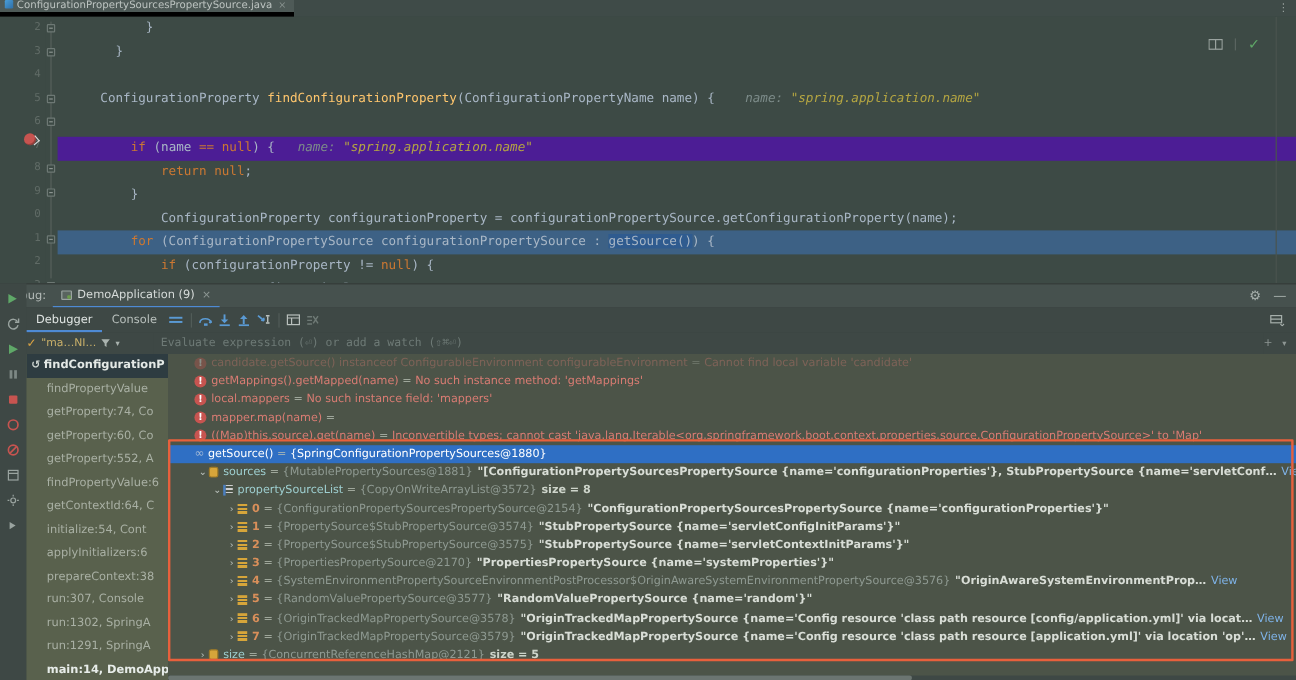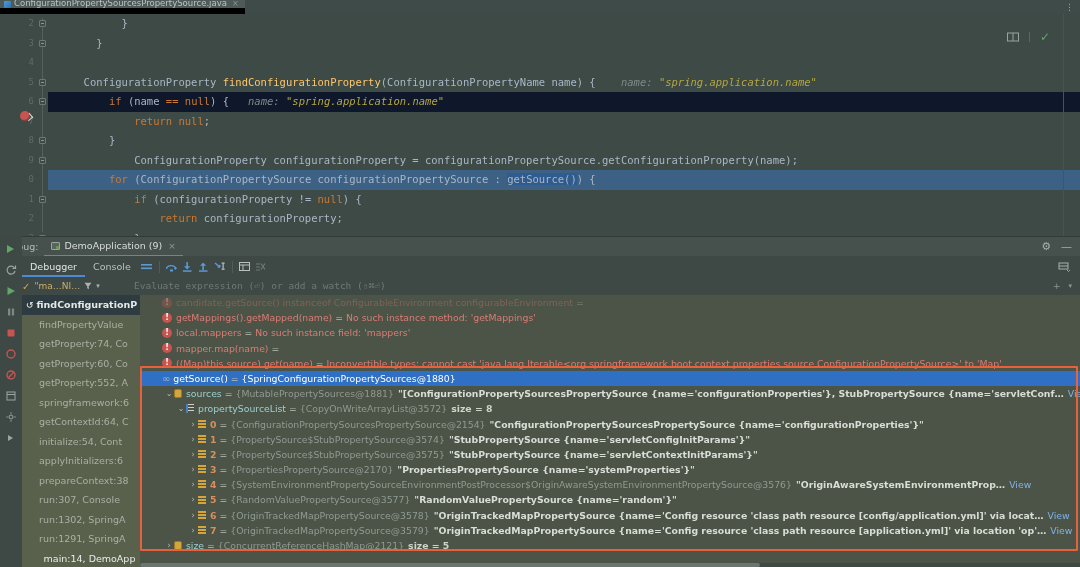--- a/index.html
+++ b/index.html
@@ -16,24 +16,24 @@
     overflow: hidden;
   }
 
   
   .tabbar {
     position: absolute; top: 0; left: 0; width: 1080px; height: 14px;
     background: #3f4b48;
     display: flex; align-items: center;
   }
   .tab {
-    display: flex; align-items: flex-end; gap: 3px;
+    display: flex; align-items: flex-start; gap: 3px;
     height: 14px; padding: 0 6px 0 4px;
     background: #4e5a57;
-    border-bottom: 6px solid #000000;
+    border-bottom: 4px solid #000000;
     font-size: 8.5px; color: #bcc3c0;
     white-space: nowrap;
   }
   .tab-icon {
     width: 7px; height: 7px; border-radius: 1px;
     background: linear-gradient(135deg,#4a9ed8 0%,#2e6fa8 100%);
     flex: 0 0 auto;
   }
   .tab-close { font-size: 8px; color: #8a9491; margin-left: 2px; }
   .tabbar-right {
@@ -82,21 +82,21 @@
   }
   .code-area {
     position: absolute; top: 0; left: 48px; right: 0; height: 222px;
     font-family: "DejaVu Sans Mono", monospace;
     font-size: 10.5px;
   }
   .cline {
     height: 19.5px; line-height: 19.5px;
     white-space: pre; padding-left: 4px; color: #a9b7c6;
   }
-  .cline.bp-row { background: #0f172a; }
+  .cline.bp-row { background: #4c1d95; margin-top: 22px; }
   .cline.exec-row { background: #3d6185; }
   .kw { color: #cc7832; }
   .type { color: #a9b7c6; }
   .mth { color: #ffc66d; }
   .pun { color: #a9b7c6; }
   .hintv { color: #7d8c8a; font-style: italic; }
   .hints { color: #b5a642; font-style: italic; }
   .sel-tok { background: #2f5b8f; }
   .editor-right-sep {
     position: absolute; top: 0; right: 16px; width: 1px; height: 222px;
@@ -195,21 +195,21 @@
   }
   .frame-row {
     height: 19.5px; line-height: 19.5px;
     font-size: 9.5px; color: #a9b0a4;
     padding-left: 17px; white-space: nowrap; overflow: hidden;
   }
   .frame-row.selected {
     background: #2e3c41; color: #e4e9e6; font-weight: bold;
     padding-left: 4px;
   }
-  .frame-row.current { color: #e7ece9; font-weight: normal; text-align: center; }
+  .frame-row.current { color: #e7ece9; font-weight: bold; text-align: center; }
   .frame-ico { color: #cfd6d2; font-size: 9px; margin-right: 3px; }
 
   
   .vars {
     position: absolute; top: 295px; left: 140px; width: 940px; height: 272px;
     background: #4c5448;
     overflow: hidden;
   }
   .vrow {
     height: 15.2px; line-height: 15.2px;
@@ -500,37 +500,38 @@
         </svg>
     </span>
   </div>
 
   <div class="frames" id="frames">
       <div class="frame-row selected"><span class="frame-ico">↺</span><span>findConfigurationP</span></div>
       <div class="frame-row"><span>findPropertyValue</span></div>
       <div class="frame-row"><span>getProperty:74, Co</span></div>
       <div class="frame-row"><span>getProperty:60, Co</span></div>
       <div class="frame-row"><span>getProperty:552, A</span></div>
-      <div class="frame-row"><span>springframework:6</span></div>
+      <div class="frame-row"><span>findPropertyValue:6</span></div>
       <div class="frame-row"><span>getContextId:64, C</span></div>
       <div class="frame-row"><span>initialize:54, Cont</span></div>
       <div class="frame-row"><span>applyInitializers:6</span></div>
       <div class="frame-row"><span>prepareContext:38</span></div>
       <div class="frame-row"><span>run:307, Console</span></div>
       <div class="frame-row"><span>run:1302, SpringA</span></div>
       <div class="frame-row"><span>run:1291, SpringA</span></div>
       <div class="frame-row current"><span>main:14, DemoApp</span></div>
     </div>
 
   <div class="vars" id="vars">
       <div class="vrow err faded" style="padding-left: 12px;">
         <span class="arrow blank">·</span>
         <span class="bulb">!</span>
         <span class="">candidate.getSource() instanceof ConfigurableEnvironment configurableEnvironment</span>
         <span class="eq">=</span>
+        <span class="errmsg">Cannot find local variable 'candidate'</span>
       </div>
       <div class="vrow err" style="padding-left: 12px;">
         <span class="arrow blank">·</span>
         <span class="bulb">!</span>
         <span class="">getMappings().getMapped(name)</span>
         <span class="eq">=</span>
         <span class="errmsg">No such instance method: 'getMappings'</span>
       </div>
       <div class="vrow err" style="padding-left: 12px;">
         <span class="arrow blank">·</span>

